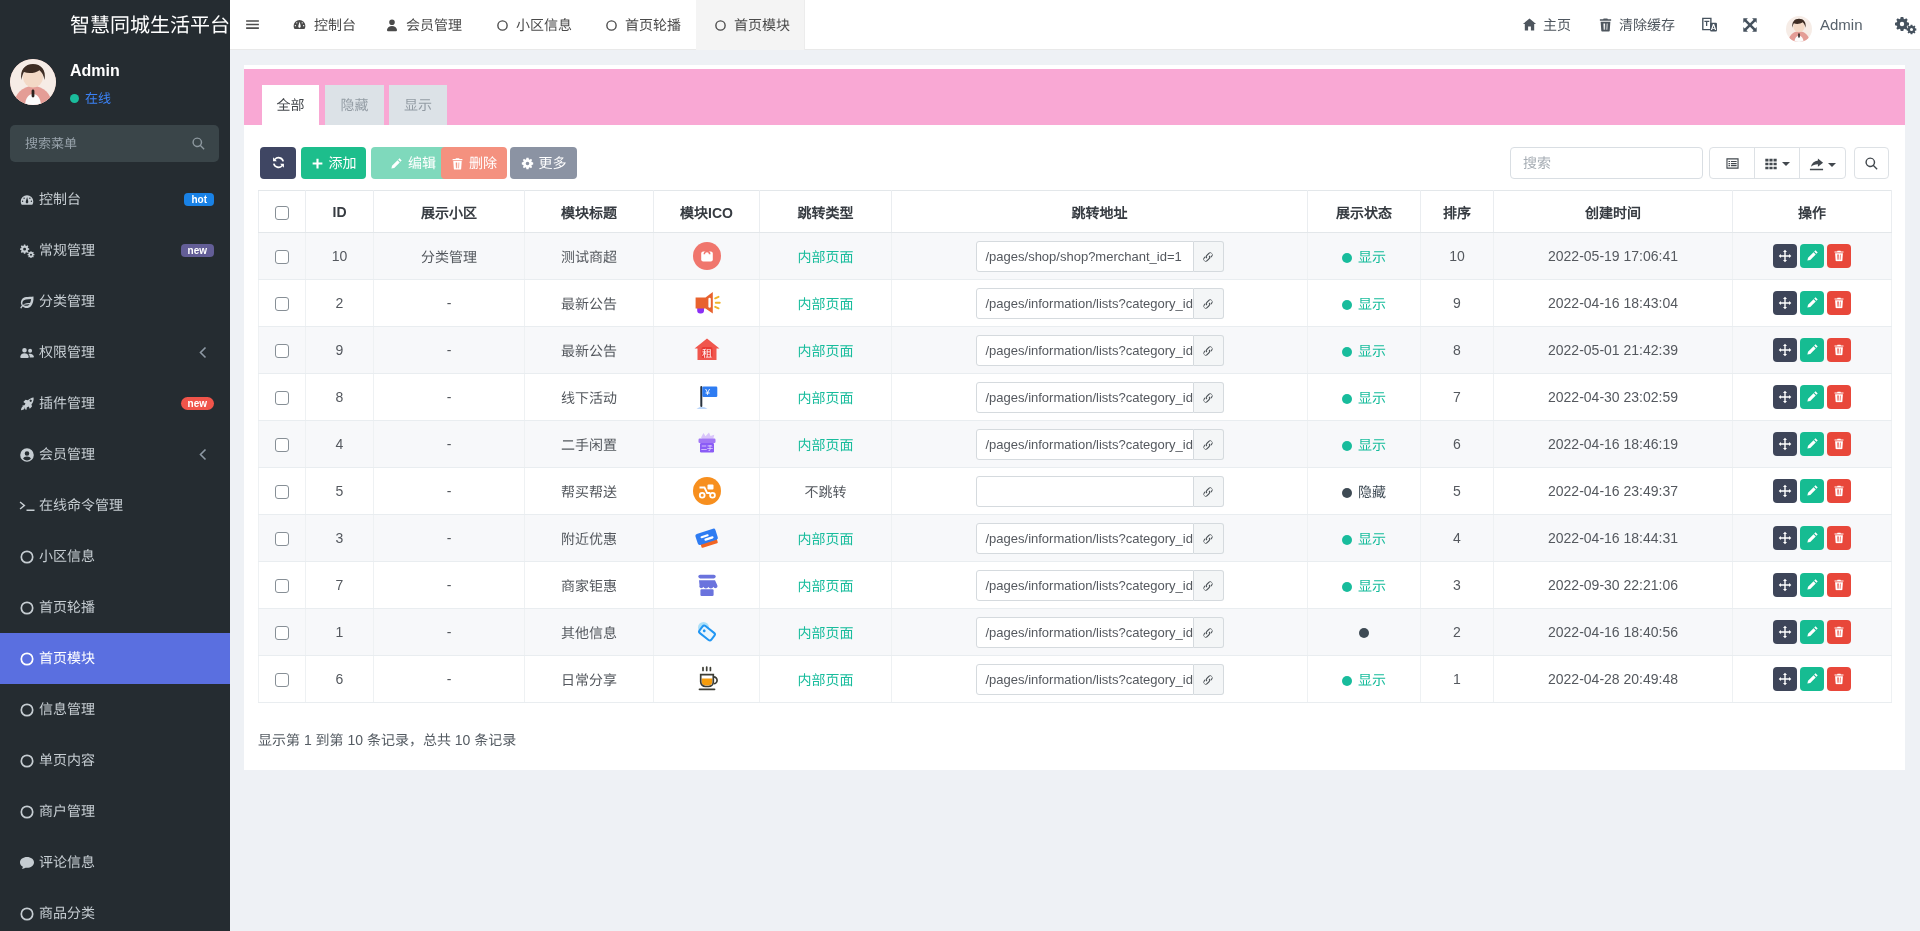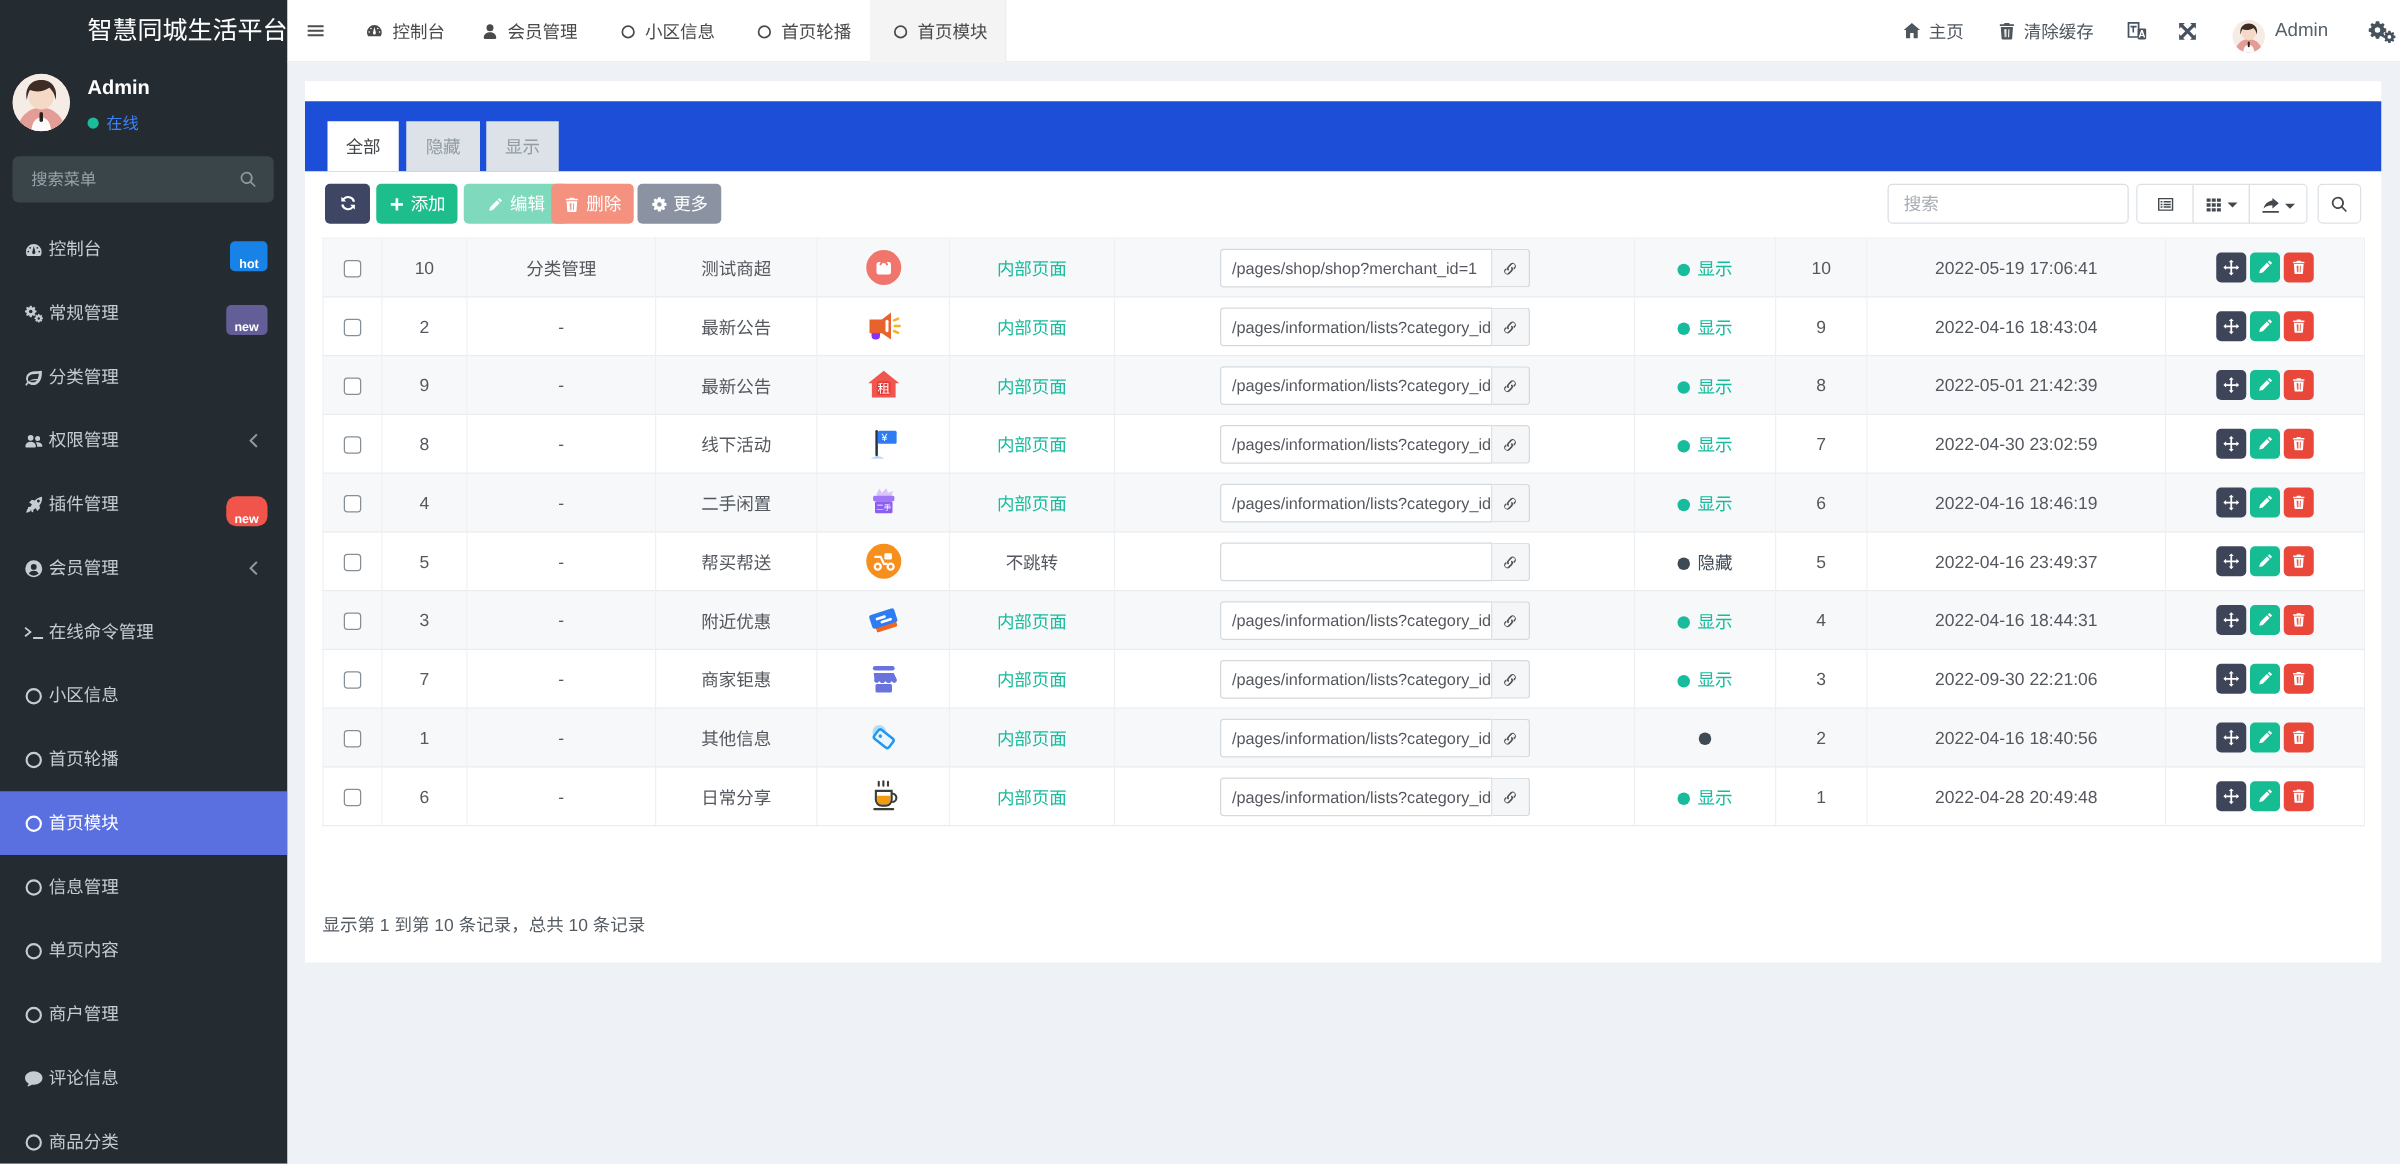--- a/index.html
+++ b/index.html
@@ -14,33 +14,33 @@
 #userbox .uname{position:absolute;left:70px;top:12px;color:#fff;font-weight:bold;font-size:16px}
 #userbox .ustat{position:absolute;left:70px;top:38px;font-size:13px;color:#3b82f6}
 #userbox .dot{display:inline-block;width:9px;height:9px;border-radius:50%;background:#1abc9c;margin-right:6px}
 #ssearch{position:absolute;left:10px;top:125px;width:209px;height:37px;background:#3a4549;border-radius:5px;color:#97a2aa;font-size:13px;line-height:37px;padding-left:15px}
 #ssearch svg{position:absolute;right:13px;top:11px}
 #smenu{position:absolute;left:0;top:174px;width:230px}
 .mitem{position:relative;height:51px;line-height:51px;font-size:14px;color:#c6cdd2;white-space:nowrap}
 .mitem .mi{position:absolute;left:19px;top:50%;margin-top:-8px;width:16px;height:16px}
 .mitem .mt{position:absolute;left:39px;top:0}
 .mitem.act{background:#5a6fe0;color:#fff}
-.badge{position:absolute;right:16px;top:50%;margin-top:-6.5px;height:13px;line-height:13px;padding:12px 7px;border-radius:4px;color:#fff;font-size:10px;font-weight:bold}
+.badge{position:absolute;right:16px;top:50%;margin-top:-6.5px;height:13px;line-height:13px;padding:0 7px;border-radius:4px;color:#fff;font-size:10px;font-weight:bold}
 .b-blue{background:#1982e6}.b-purp{background:#635e97}.b-red{background:#f0544a;border-radius:8px}
 .chev{position:absolute;right:23px;top:0;color:#8e99a4;font-size:11px}
 
 #topbar{position:absolute;left:230px;top:0;width:1690px;height:50px;background:#fff;border-bottom:1px solid #e9e9e9}
 .ttab{position:absolute;top:0;height:50px;line-height:50px;color:#4a4a4a;font-size:14px;white-space:nowrap}
 .ttab svg{vertical-align:-2px;margin-right:7px}
 .ttab.tact{background:#f4f4f4;border-right:1px solid #ececec}
 #topbar .rt{position:absolute;top:0;height:50px;line-height:50px;color:#4e565e}
 
 #main{position:absolute;left:230px;top:50px;width:1690px;height:881px;background:#eef1f5}
 #panel{position:absolute;left:14px;top:15px;width:1661px;height:705px;background:#fff}
-#phead{position:absolute;left:0;top:16px;width:100%;height:56px;background:#1d4ed8}
+#phead{position:absolute;left:0;top:4px;width:100%;height:56px;background:#f9a8d4}
 .ptab{position:absolute;bottom:0;height:40px;line-height:40px;text-align:center;font-size:14px}
 .ptab.on{background:#fff;color:#43474c}
 .ptab.off{background:#dce2e7;color:#939ca4}
 
 .btn{position:absolute;top:82px;height:32px;line-height:32px;border-radius:4px;color:#fff;text-align:center;font-size:14px}
 .btn svg{vertical-align:-2px;margin-right:5px}
 
 #tsearch{position:absolute;top:82px;left:1266px;width:193px;height:32px;border:1px solid #d9dee3;border-radius:4px;line-height:30px;padding-left:12px;color:#a6adb4;font-size:14px;background:#fff}
 .gbtn{position:absolute;top:82px;height:32px;background:#fff;border:1px solid #dde1e5}
 
@@ -364,20 +364,33 @@
           <col style="width:129px">
           <col style="width:106px">
           <col style="width:132px">
           <col style="width:416px">
           <col style="width:113px">
           <col style="width:73px">
           <col style="width:239px">
           <col style="width:159px">
         </colgroup>
       <tbody>
+          <tr>
+            <th><span class="cb"></span></th>
+            <th>ID</th>
+            <th>展示小区</th>
+            <th>模块标题</th>
+            <th>模块ICO</th>
+            <th>跳转类型</th>
+            <th>跳转地址</th>
+            <th>展示状态</th>
+            <th>排序</th>
+            <th>创建时间</th>
+            <th>操作</th>
+          </tr>
       <tr class="st">
             <td><span class="cb"></span></td>
             <td>10</td>
             <td>分类管理</td>
             <td>测试商超</td>
             <td><svg class="ico" viewBox="0 0 30 30">
                 <circle cx="15" cy="15" r="14" fill="#f0766d"></circle>
                 <rect x="9.2" y="10.5" width="11.6" height="10" rx="2" fill="#fff"></rect>
                 <path d="M12.3 13.2a2.7 2.7 0 0 1 5.4 0" fill="none" stroke="#f0766d" stroke-width="1.6"></path>
               </svg></td>

